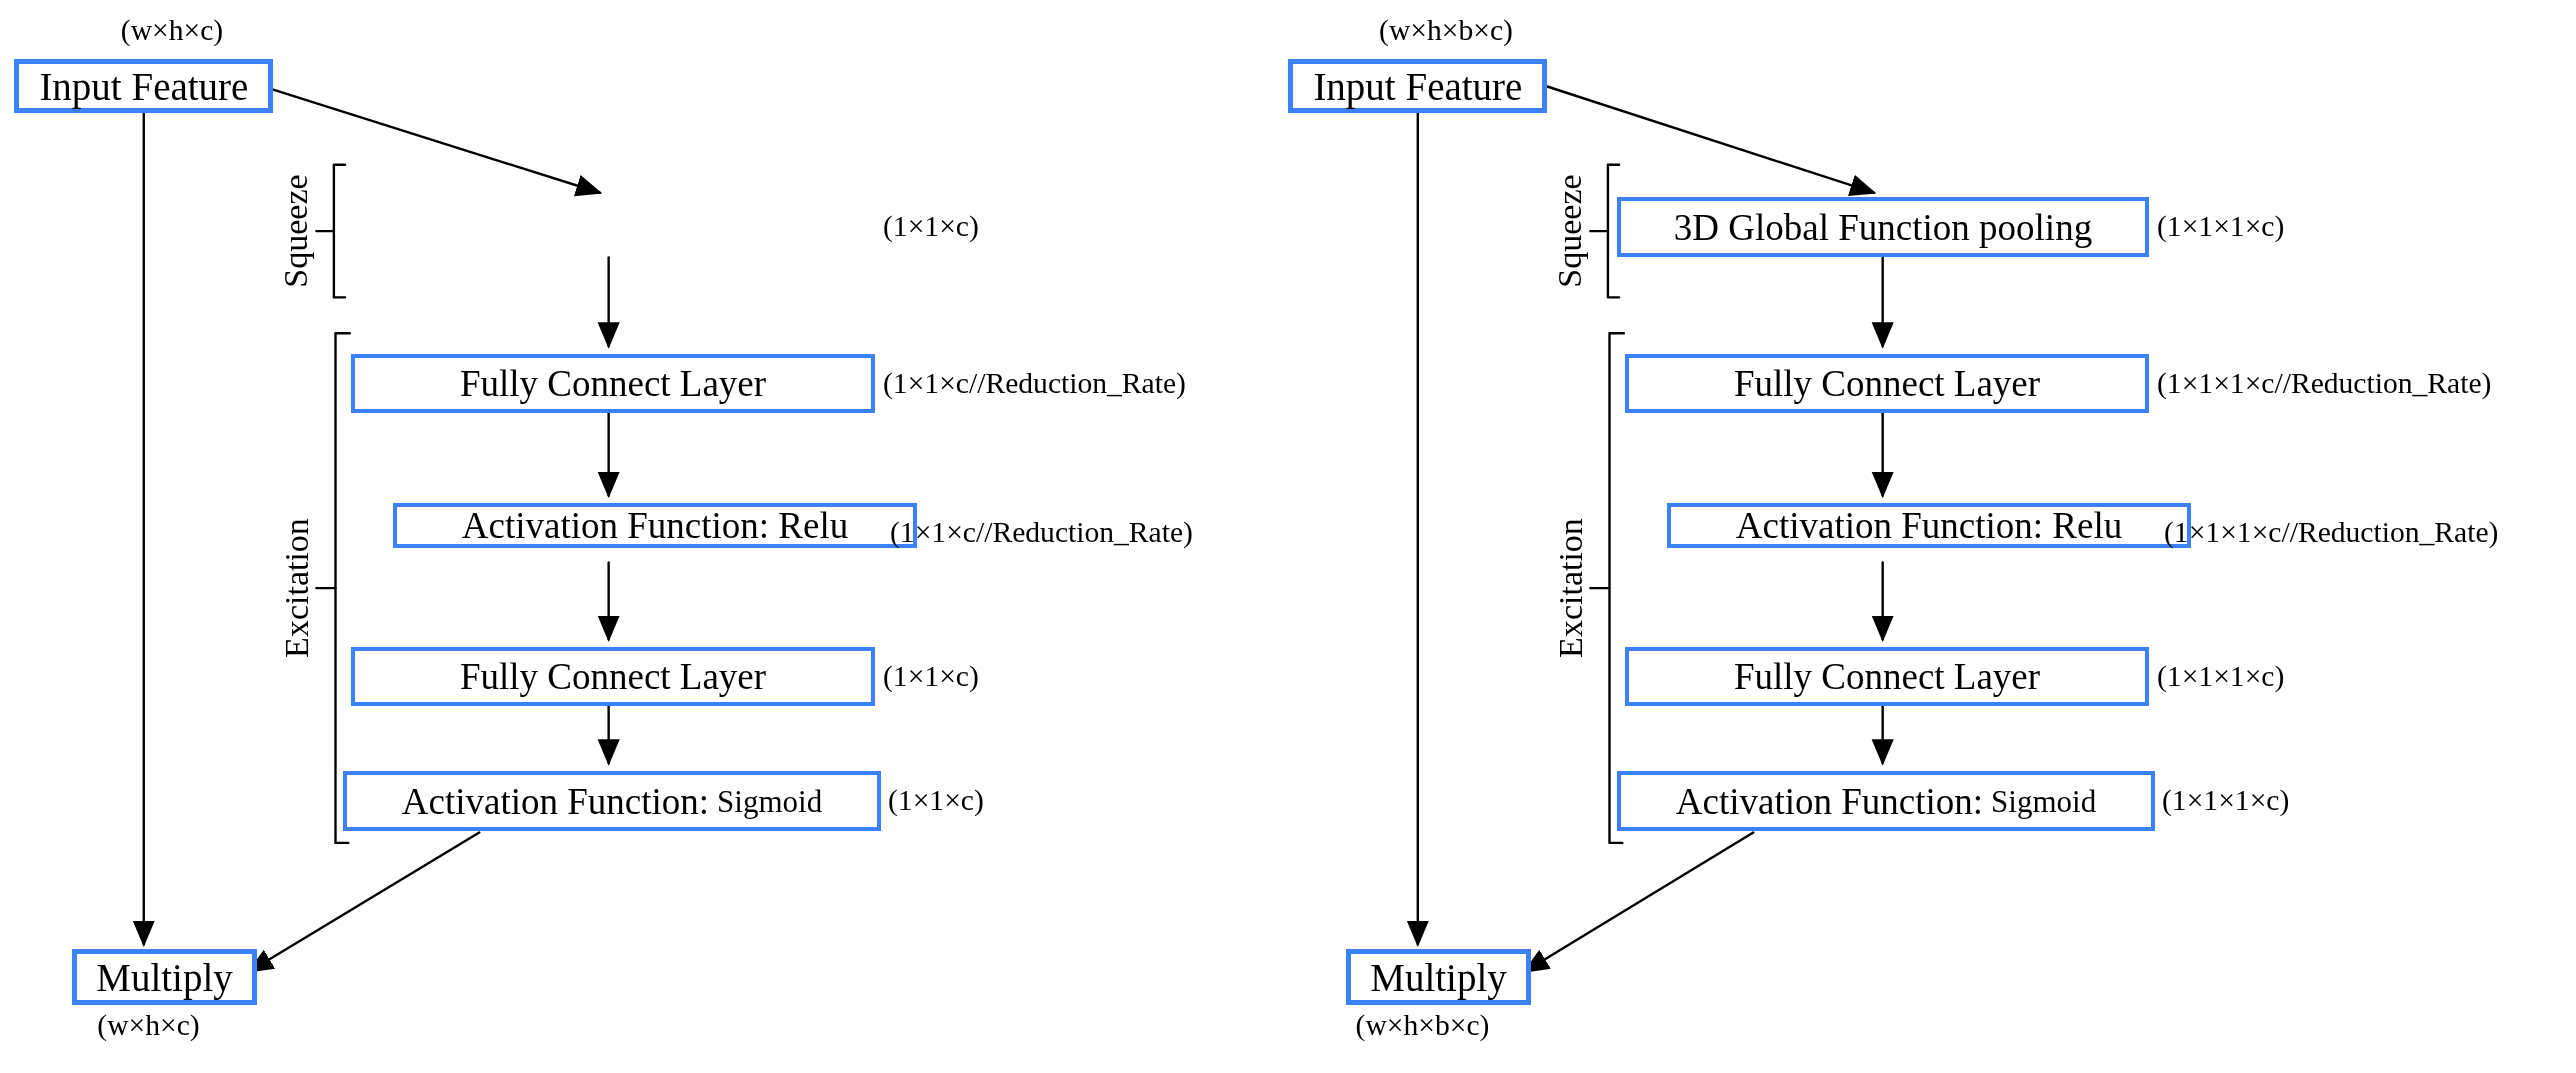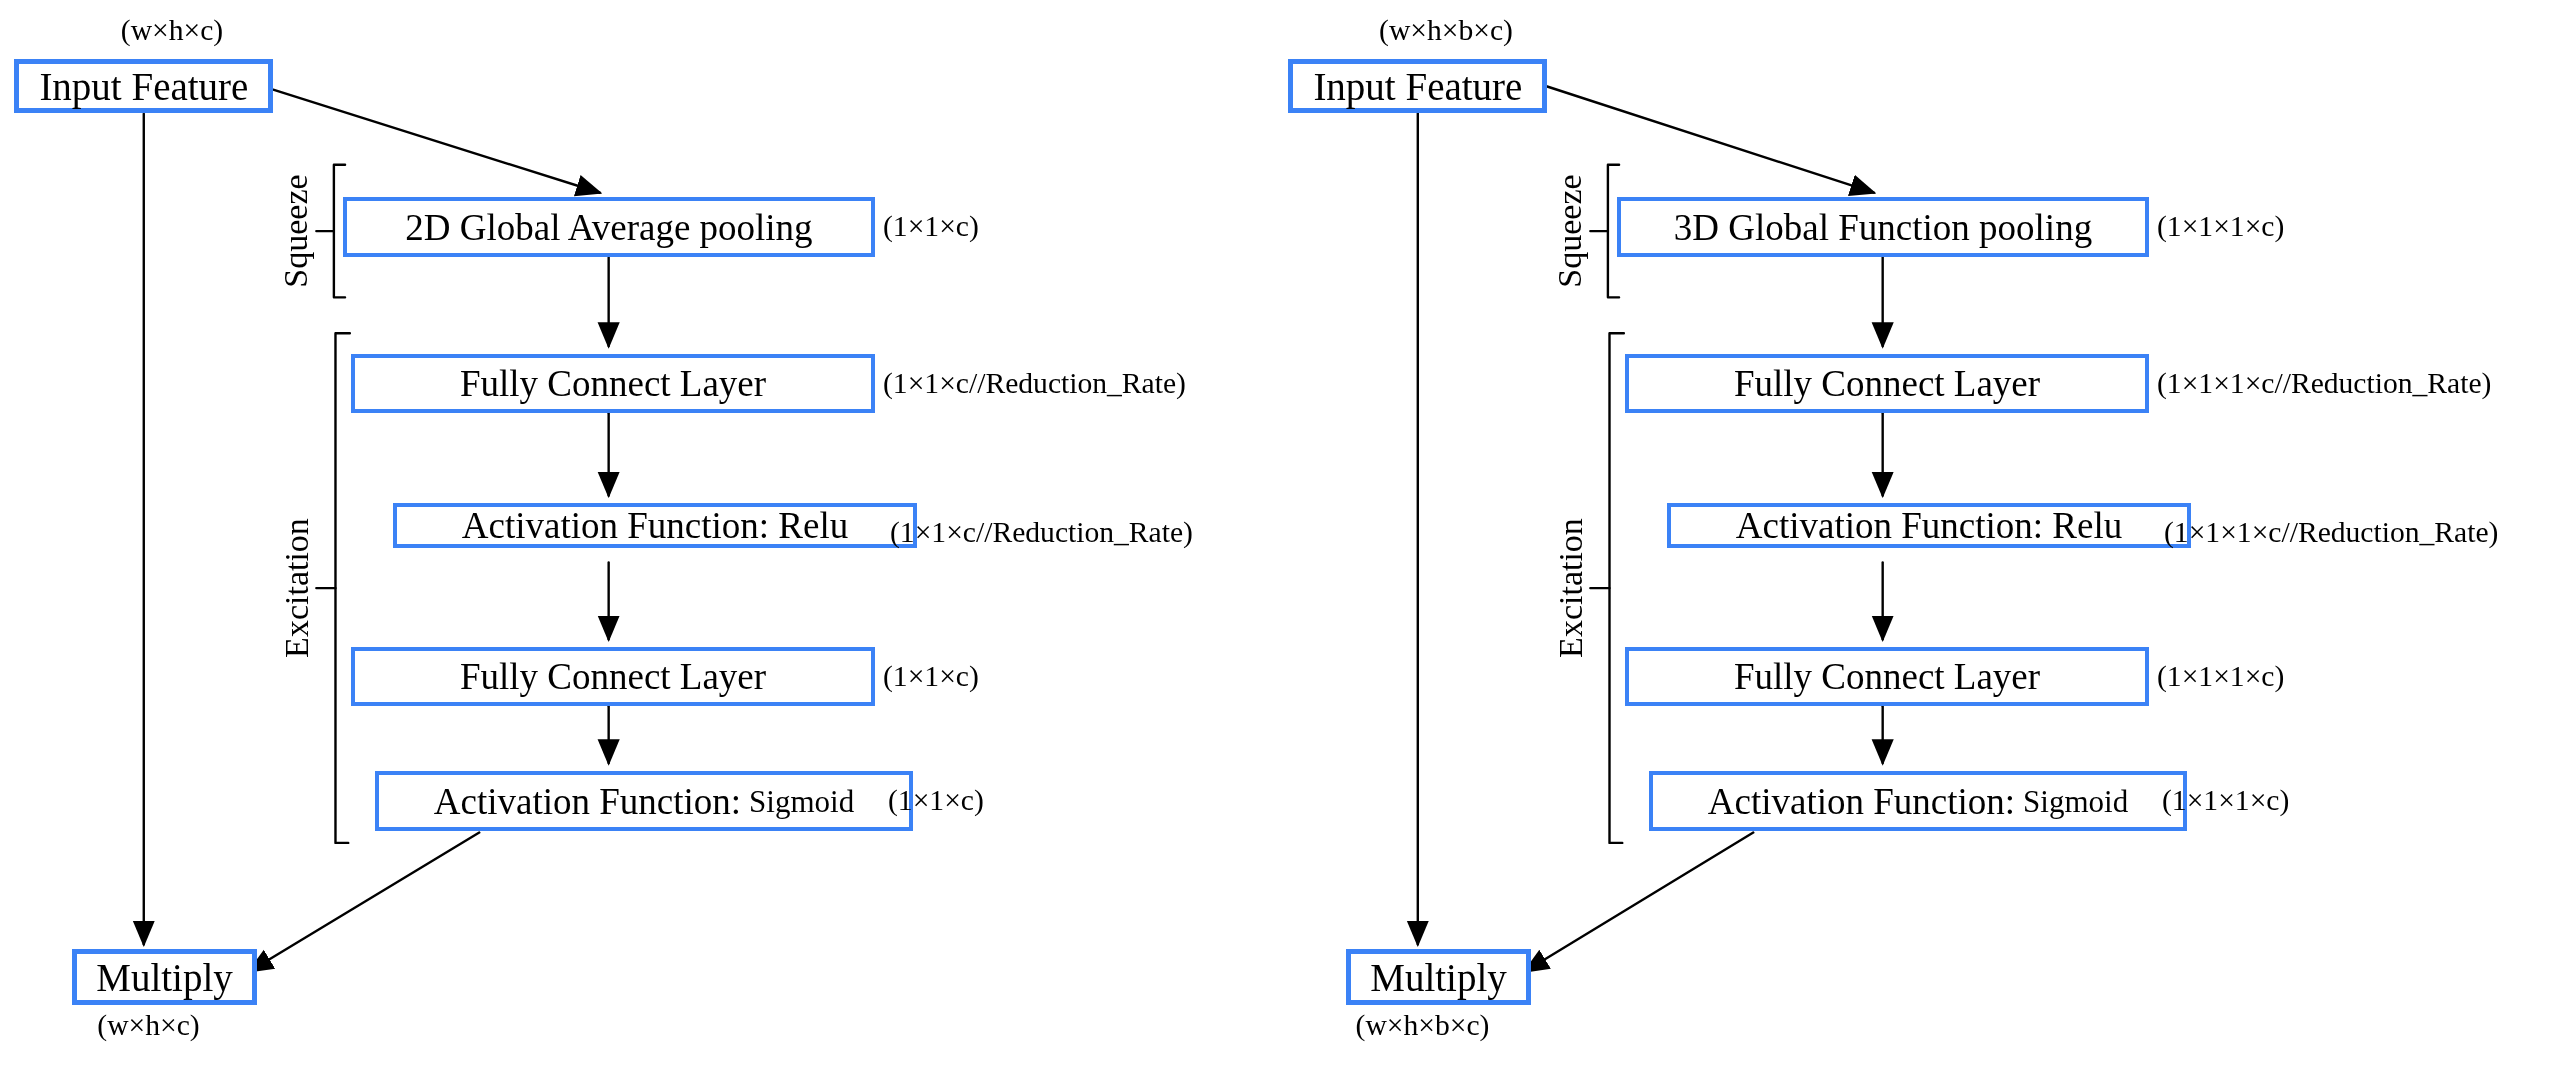--- a/index.html
+++ b/index.html
@@ -12,21 +12,21 @@
   .panel-right{left:1274px;}
   .box{position:absolute;box-sizing:border-box;border:4px solid #3b82f6;background:#fff;
        display:flex;align-items:center;justify-content:center;white-space:nowrap;
        font-size:37px;line-height:1;}
   .box-strong{border-width:5.6px;font-size:39px;}
   .input-box{left:14.4px;top:59px;width:259px;height:54px;}
   .gap-box{left:343px;top:197px;width:532px;height:60px;}
   .fc1-box{left:351px;top:354px;width:524px;height:59px;}
   .relu-box{left:351px;top:503px;width:524px;height:45px;margin-left:42px;}
   .fc2-box{left:351px;top:647px;width:524px;height:59px;}
-  .sigmoid-box{left:343px;top:771px;width:538px;height:60px;margin-left:32px;}
+  .sigmoid-box{left:343px;top:771px;width:538px;height:60px;}
   .multiply-box{left:72px;top:949px;width:185px;height:56px;}
   .fn-small{font-size:31px;margin-left:8px;}
   .shape-label{position:absolute;font-size:29.6px;display:flex;align-items:center;
        white-space:nowrap;line-height:1;}
   .top-shape{left:48px;top:12.8px;width:248px;justify-content:center;height:35px;}
   .gap-shape{left:883px;top:197px;height:60px;}
   .fc1-shape{left:883px;top:354px;height:59px;}
   .relu-shape{left:890px;top:503px;height:59px;}
   .fc2-shape{left:883px;top:647px;height:59px;}
   .sigmoid-shape{left:888px;top:771px;height:60px;}
@@ -72,21 +72,20 @@
       <path d="M2013,289 L1991,289"></path>
       <path d="M2033,417 L2015,417 L2015,1055 L2031,1055"></path>
       <path d="M2015,736 L1991,736"></path>
     </g>
   </svg>
 
   <div class="panel panel-left">
     <div class="shape-label top-shape">(w×h×c)</div>
     <div class="box box-strong input-box">Input Feature</div>
     <div class="vlabel squeeze-label">Squeeze</div>
-    <div class="box gap-box">2D Global Average pooling</div>
     <div class="shape-label gap-shape">(1×1×c)</div>
     <div class="vlabel excitation-label">Excitation</div>
     <div class="box fc1-box">Fully Connect Layer</div>
     <div class="shape-label fc1-shape">(1×1×c//Reduction_Rate)</div>
     <div class="box relu-box">Activation Function: Relu</div>
     <div class="shape-label relu-shape">(1×1×c//Reduction_Rate)</div>
     <div class="box fc2-box">Fully Connect Layer</div>
     <div class="shape-label fc2-shape">(1×1×c)</div>
     <div class="box sigmoid-box">
       <span>Activation Function:</span>

